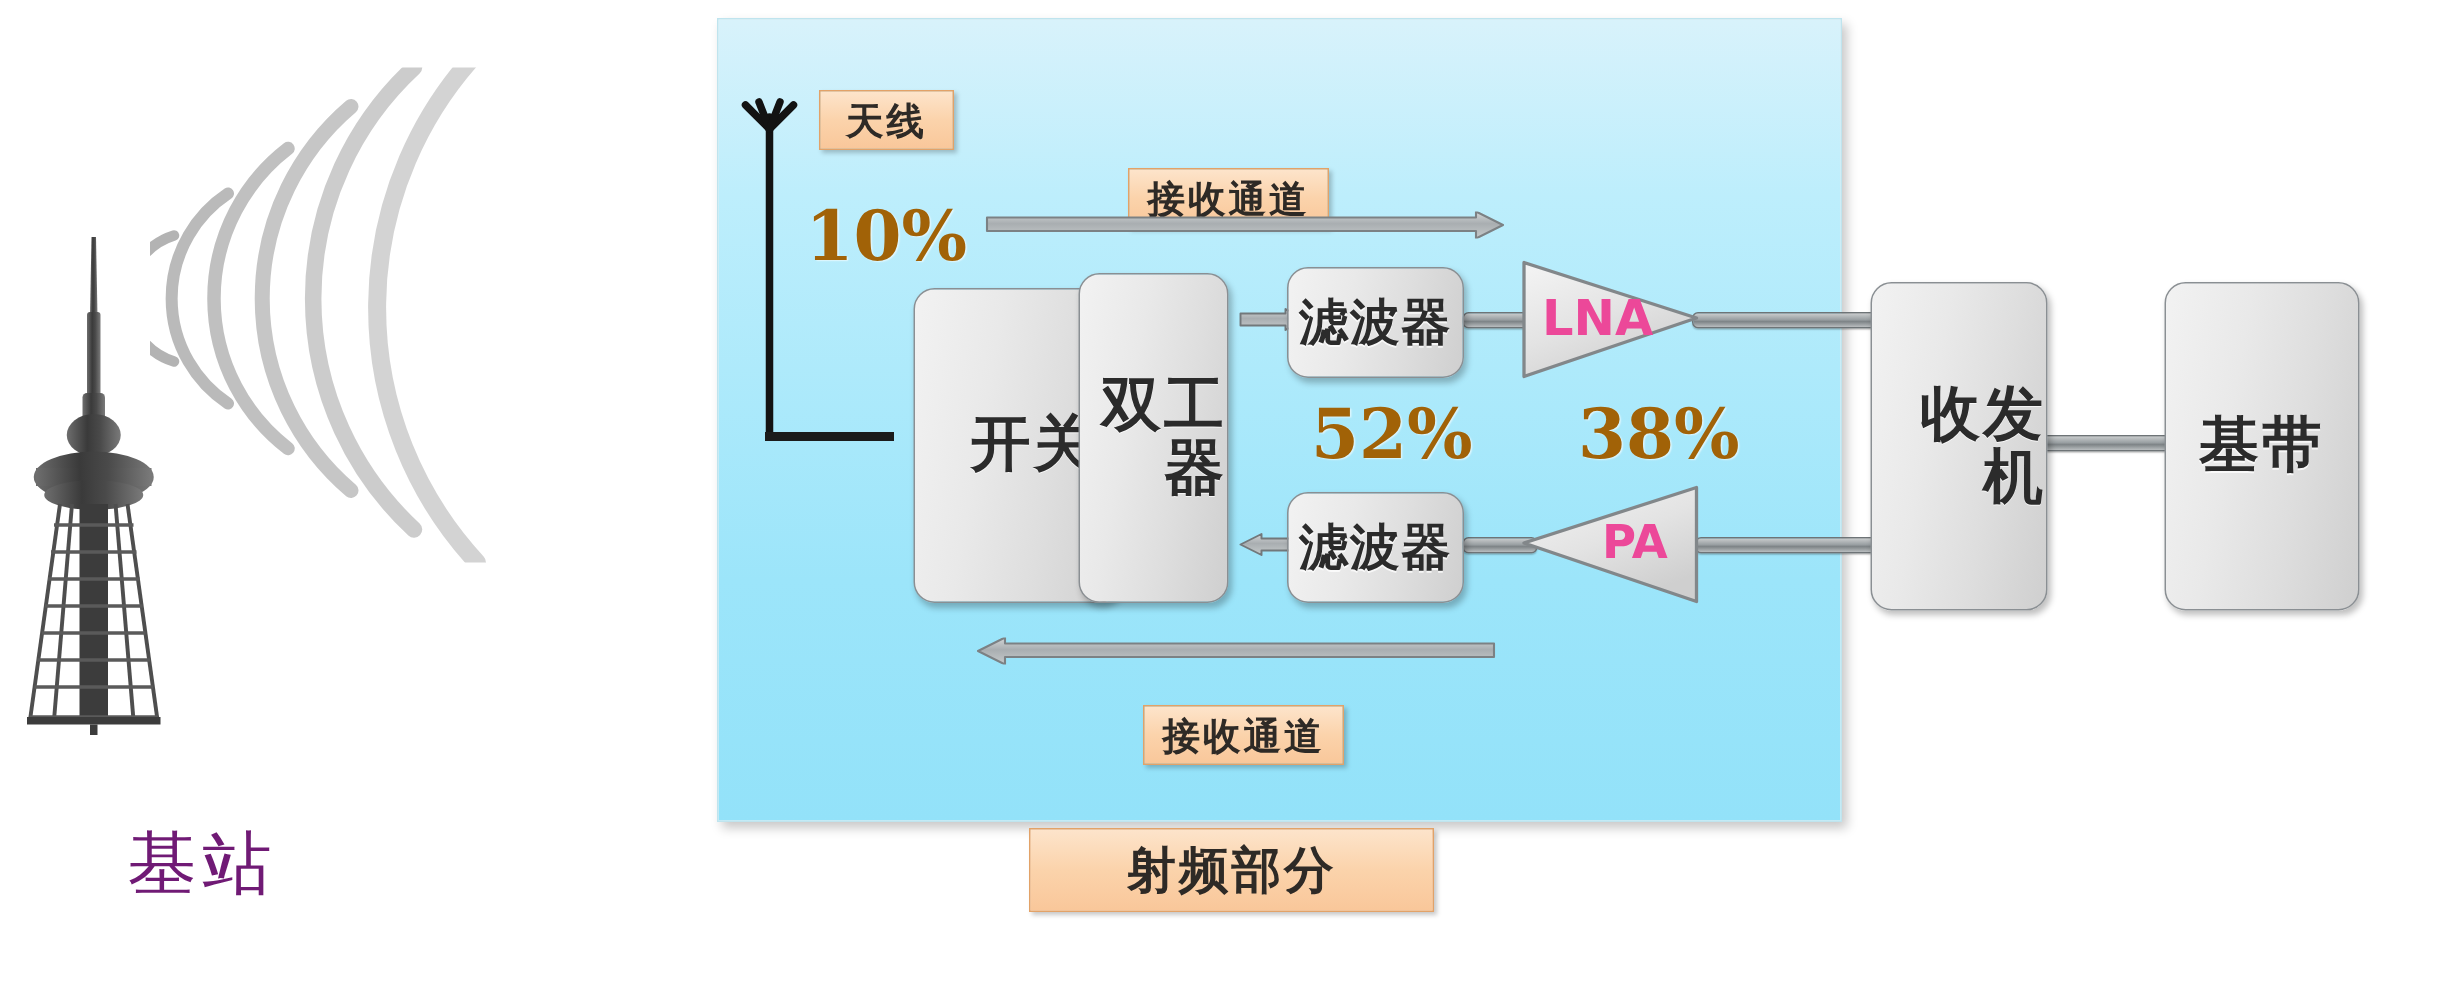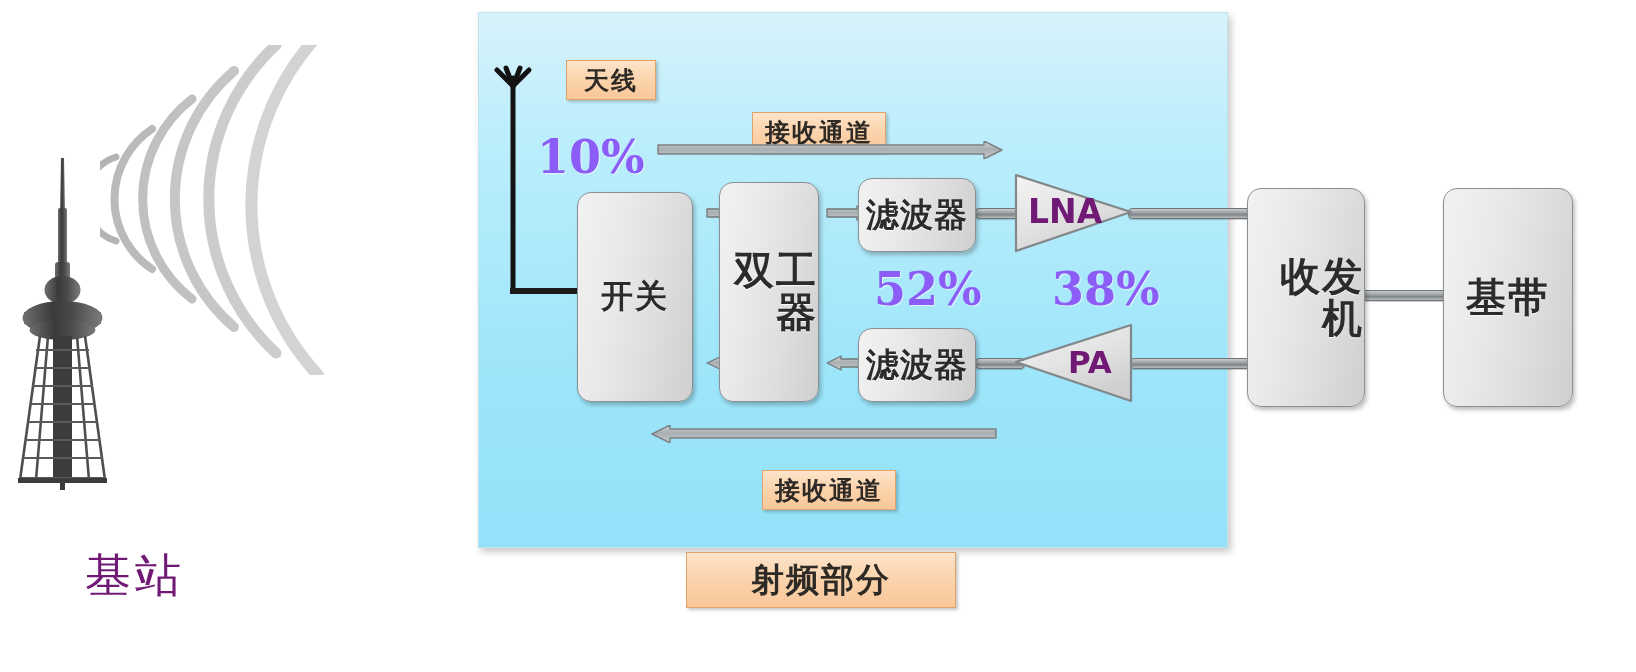--- a/index.html
+++ b/index.html
@@ -51,42 +51,42 @@
     display:flex;align-items:center;justify-content:center;
     color:#2e2a26;font-weight:bold;letter-spacing:2px;
     box-shadow:2px 2px 3px rgba(0,0,0,0.22);
   }
   .tag.o{
     background:linear-gradient(180deg,#fde4cb 0%,#fbd3ab 50%,#f9c79a 100%);
   }
 
   
   .pct{
-    position:absolute;color:#8b5cf6;font-weight:bold;
+    position:absolute;color:#a16207;font-weight:bold;
     font-family:"DejaVu Serif","Liberation Serif",serif;
     text-shadow:1px 1px 1px rgba(255,255,255,.6);
     white-space:nowrap;
   }
 
   
   .pipe-h{
     position:absolute;height:9px;
     background:linear-gradient(180deg,#c9cccd 0%,#9aa0a3 45%,#7e8487 60%,#b9bdbf 100%);
     border:1px solid #6e7477;border-radius:4px;
     box-shadow:0 1px 1px rgba(0,0,0,.2);
   }
   .wire{
     position:absolute;background:#1b1b1b;
   }
   .channel-arrow{position:absolute;height:18px;}
 
   
   .amp{position:absolute;}
   .amp .lbl{
-    position:absolute;font-weight:bold;color:#701a75;
+    position:absolute;font-weight:bold;color:#ec4899;
     font-family:"DejaVu Sans","Liberation Sans",sans-serif;
   }
 </style>
 </head>
 <body>
 
 <div id="stage">
 
   <div class="tower-wrap">
     <svg width="250" height="400" viewBox="0 0 250 400">
@@ -157,21 +157,21 @@
         <line x1="27" y1="24" x2="11" y2="8"></line>
         <line x1="27" y1="24" x2="43" y2="8"></line>
         <line x1="27" y1="24" x2="20" y2="6"></line>
         <line x1="27" y1="24" x2="34" y2="6"></line>
       </g>
     </svg>
   </div>
 
   <div class="wire" style="left:510px;top:288px;width:86px;height:6px;"></div>
 
-  <div class="tag o" style="left:566px;top:60px;width:88px;height:38px;font-size:25px;">天线</div>
+  <div class="tag o" style="left:546px;top:60px;width:88px;height:38px;font-size:25px;">天线</div>
 
   <div class="pct" style="left:537px;top:130px;font-size:46px;">10%</div>
 
   <div class="tag o" style="left:752px;top:92px;width:132px;height:38px;font-size:25px;margin-top:20px;">接收通道</div>
 
   <div class="channel-arrow" style="left:656px;top:141px;width:348px;">
     <svg width="348" height="18" viewBox="0 0 348 18">
       <defs>
         <linearGradient id="barG" x1="0" y1="0" x2="0" y2="1">
           <stop offset="0%" stop-color="#d3d6d7"></stop>
@@ -218,21 +218,21 @@
   <div class="pipe-h" style="left:975px;top:208px;width:46px;"></div>
 
   <div class="pipe-h" style="left:1128px;top:208px;width:125px;"></div>
 
   <div class="pipe-h" style="left:1130px;top:358px;width:123px;"></div>
 
   <div class="pipe-h" style="left:975px;top:358px;width:48px;"></div>
 
   <div class="pipe-h" style="left:1361px;top:290px;width:84px;"></div>
 
-  <div class="blk" style="left:577px;top:192px;width:114px;height:208px;font-size:32px;letter-spacing:2px;">
+  <div class="blk" style="left:609px;top:192px;width:114px;height:208px;font-size:40px;letter-spacing:2px;padding-left:22px;">
     <span>开关</span>
   </div>
 
   <div class="blk" style="left:719px;top:182px;width:98px;height:218px;font-size:40px;letter-spacing:2px;">
     <span>双工器</span>
   </div>
 
   <div class="blk" style="left:858px;top:178px;width:116px;height:72px;font-size:33px;letter-spacing:1px;">
     <span>滤波器</span>
   </div>

